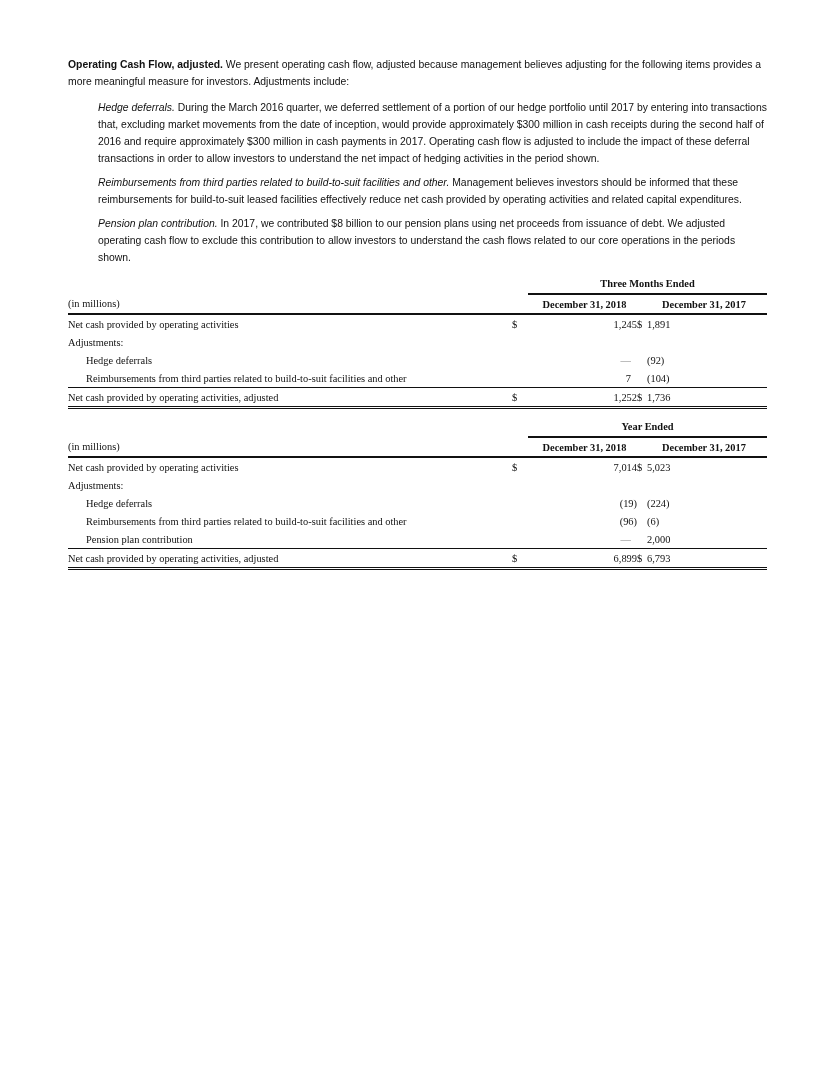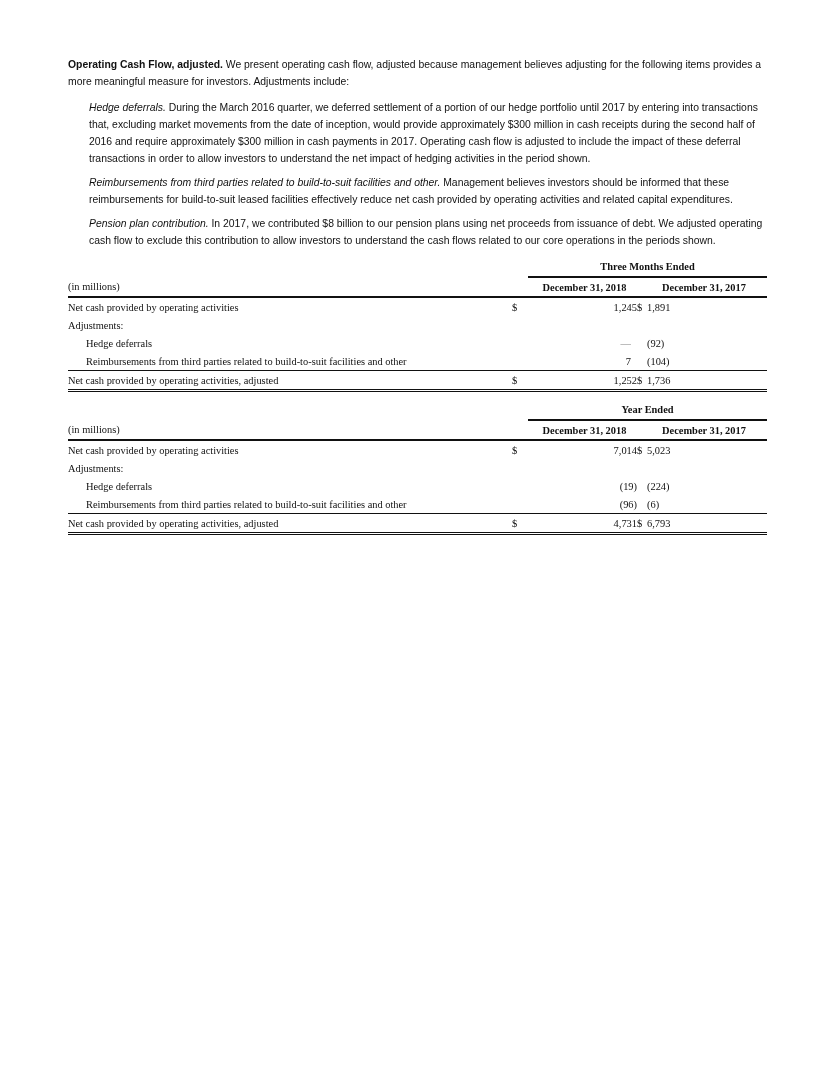--- a/index.html
+++ b/index.html
@@ -5,21 +5,21 @@
     html, body { margin: 0; padding: 0; background: #ffffff; }
     body {
       width: 835px; height: 1081px; position: relative; overflow: hidden;
       font-family: "Liberation Sans", sans-serif; color: #111111;
       font-size: 10.4px; line-height: 17px;
     }
     .page { position: absolute; left: 68px; top: 56px; width: 700px; }
     p { margin: 0; }
     .intro { margin-bottom: 9px; }
     .intro b { font-weight: bold; }
-    .item { margin-left: 21px; margin-bottom: 7px; }
+    .item { margin-left: 30px; margin-bottom: 7px; }
     .item i { font-style: italic; }
 
     table { border-collapse: collapse; width: 699px; table-layout: fixed; font-family: Liberation Serif, serif; }
     td { padding: 0; height: 18px; vertical-align: middle; white-space: nowrap; }
     .c-label { width: 444px; }
     .c-dol { width: 16px; }
     .c-v1 { width: 109px; text-align: right; }
     .c-gap { width: 4px; }
     .c-dol2 { width: 6px; }
     .c-v2 { width: 120px; text-align: left; }
@@ -148,23 +148,30 @@
       <td colspan="2"></td>
       <td class="c-v2">(224)</td>
     </tr>
     <tr>
       <td class="indent">Reimbursements from third parties related to build-to-suit facilities and other</td>
       <td></td>
       <td class="c-v1">(96)</td>
       <td colspan="2"></td>
       <td class="c-v2">(6)</td>
     </tr>
+    <tr>
+      <td class="indent">Pension plan contribution</td>
+      <td></td>
+      <td class="c-v1" style="padding-right:6px;color:#888">—</td>
+      <td colspan="2"></td>
+      <td class="c-v2">2,000</td>
+    </tr>
     <tr class="total">
       <td>Net cash provided by operating activities, adjusted</td>
       <td>$</td>
-      <td class="c-v1">4,731</td>
+      <td class="c-v1">6,899</td>
       <td colspan="2">$</td>
       <td class="c-v2">6,793</td>
     </tr>
   </tbody>
     </table>
 
 </div>
 
 </body></html>

